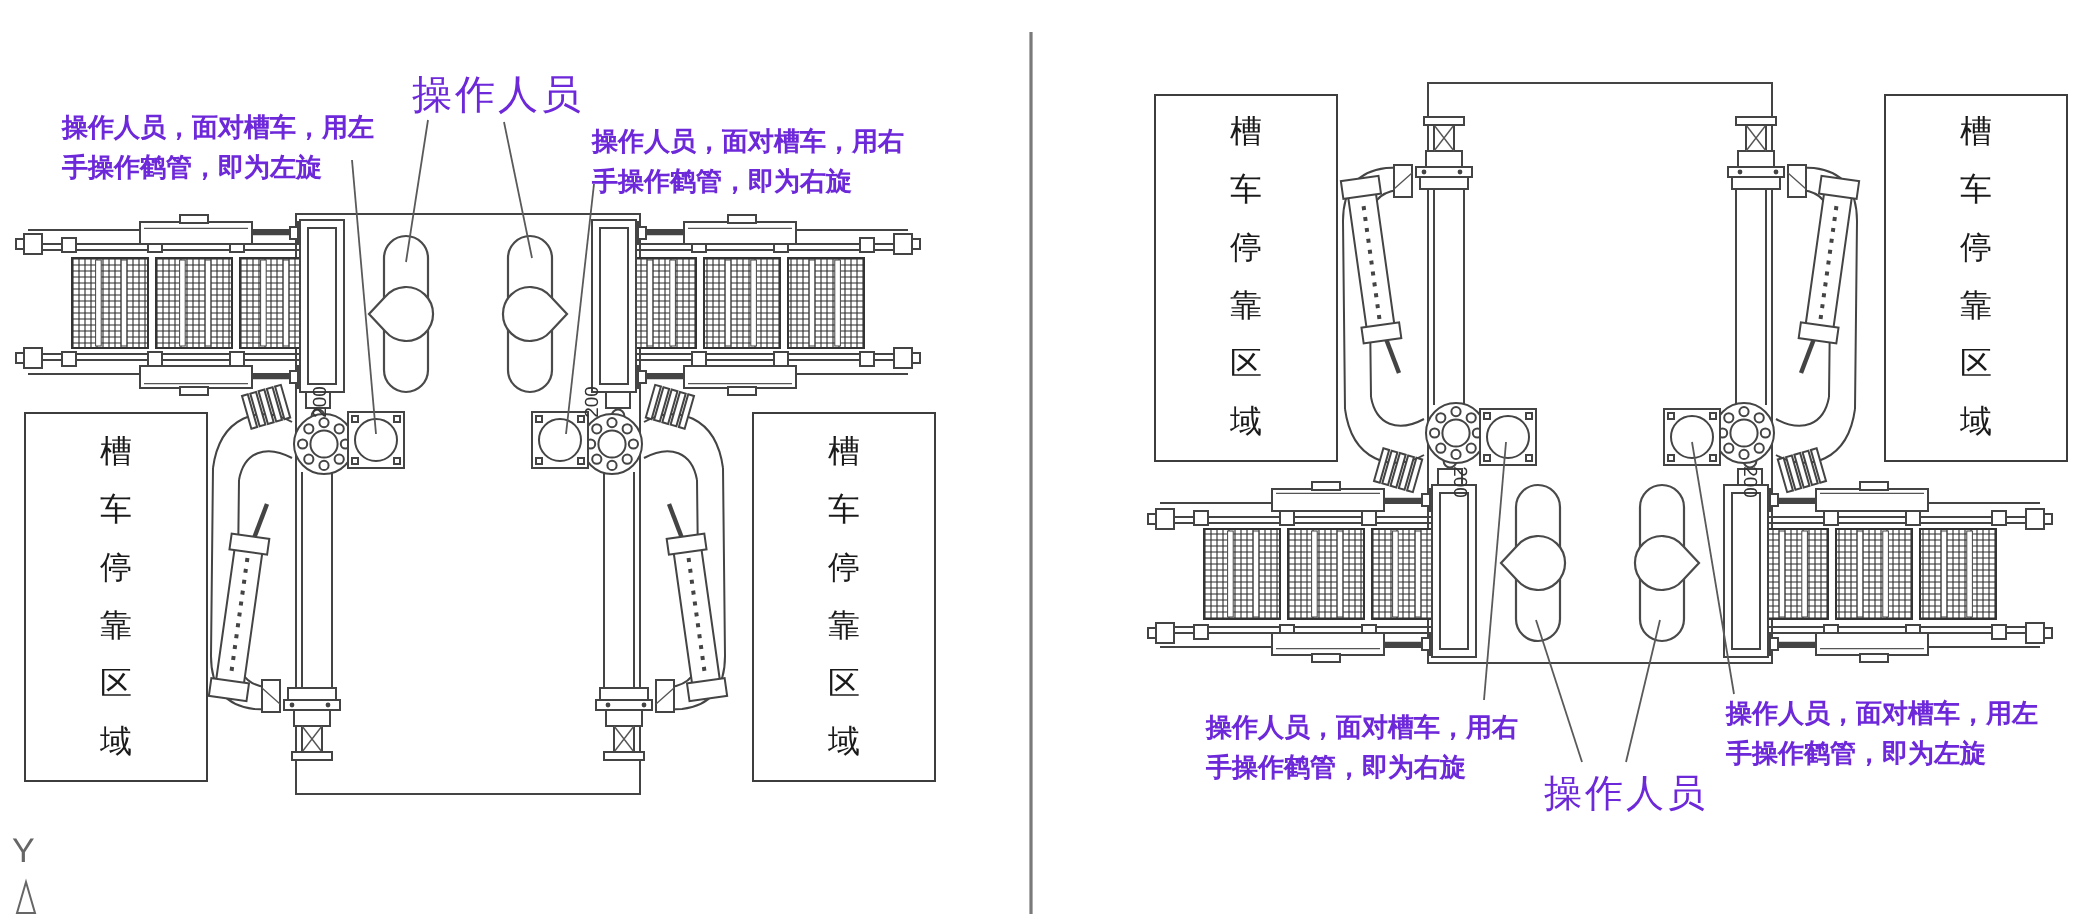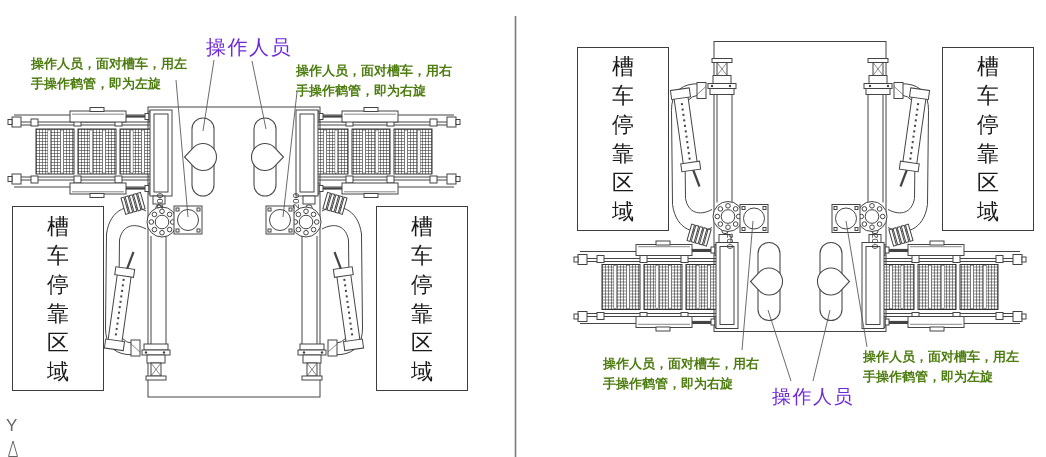--- a/index.html
+++ b/index.html
@@ -7,26 +7,26 @@
          font-family:"Liberation Sans", sans-serif;}
   #stage svg{position:absolute;left:0;top:0;}
   .ln{stroke:#444;fill:none;stroke-width:1;}
   .lnf{stroke:#444;fill:#fff;stroke-width:1;}
   .thin{stroke:#555;stroke-width:.7;fill:none;}
   .leader{stroke:#5a5a5a;stroke-width:.9;fill:none;}
   .divider{stroke:#7a7a7a;stroke-width:1.6;}
   .dim{font-size:9.5px;fill:#333;text-anchor:middle;font-family:"Liberation Sans",sans-serif;}
   .axis{font-size:17px;fill:#666;font-family:"Liberation Sans",sans-serif;}
   .note{position:absolute;font-weight:bold;font-size:13px;line-height:19.5px;
-        color:#4d7c0f;white-space:nowrap;z-index:2;}
+        color:#6d28d9;white-space:nowrap;z-index:2;}
   .optitle{position:absolute;font-size:20px;color:#6d28d9;letter-spacing:1.5px;
         white-space:nowrap;z-index:2;}
   .pbox{position:absolute;border:1.3px solid #3d3d3d;display:flex;align-items:center;
         justify-content:center;z-index:2;background:transparent;}
-  .vtext{width:26px;word-break:break-all;line-height:29px;font-size:22px;
+  .vtext{width:26px;word-break:break-all;line-height:29px;font-size:16px;
         text-align:center;color:#1a1a1a;}
 </style>
 </head>
 <body>
 
 <div id="stage">
 
 <svg width="1046" height="457" viewBox="0 0 1046 457" xmlns="http://www.w3.org/2000/svg" xmlns:xlink="http://www.w3.org/1999/xlink">
   <defs>
     <pattern id="grate" patternUnits="userSpaceOnUse" width="3" height="3">

